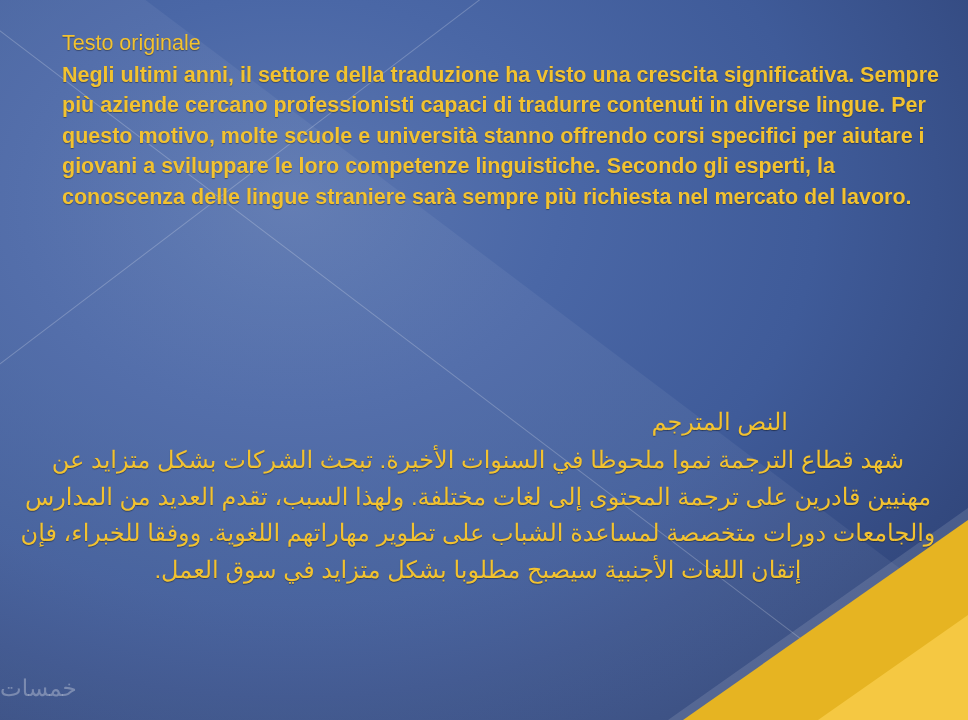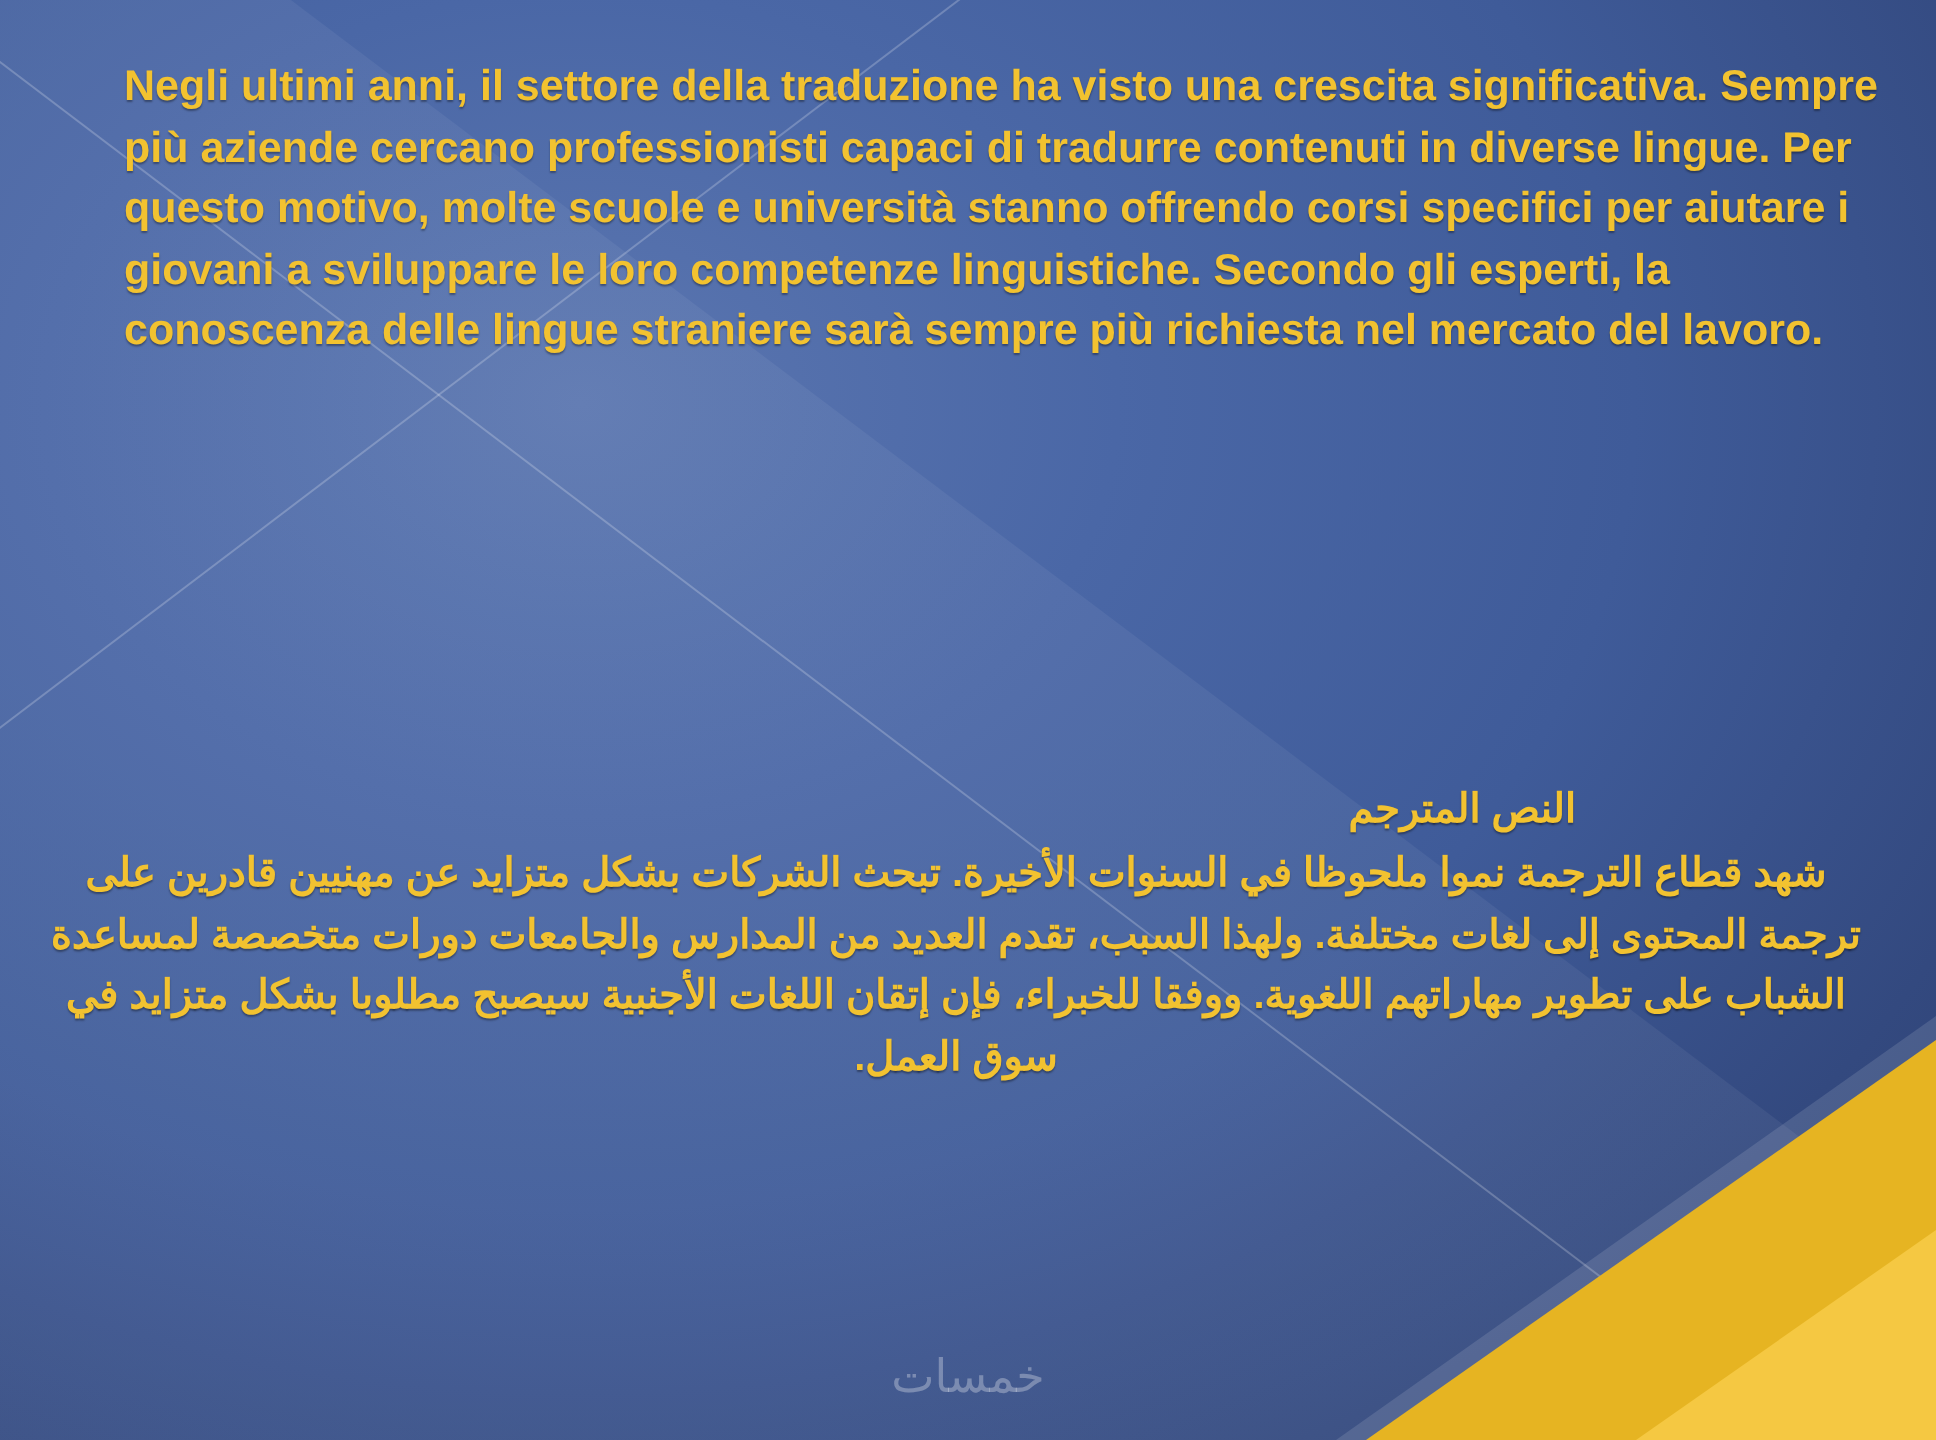--- a/index.html
+++ b/index.html
@@ -100,47 +100,47 @@
   }
   .source-body {
     display: block;
     white-space: pre-wrap;
     font-weight: bold;
   }
 
   .target-block {
     position: absolute;
     right: 30px;
-    top: 390px;
+    top: 404px;
     width: 920px;
     color: #f2c230;
-    font-size: 20px;
+    font-size: 24px;
     line-height: 1.52;
     direction: rtl;
     text-align: center;
-    font-weight: bold;
+    font-weight: normal;
     text-shadow: 0 1px 1px rgba(0,0,0,0.35);
   }
   .target-title {
     display: block;
     text-align: right;
     padding-right: 150px;
     margin-bottom: 2px;
   }
   .target-body {
     display: block;
     white-space: pre-wrap;
   }
 
   .watermark {
     position: absolute;
     left: 0;
     right: 0;
     bottom: 18px;
-    text-align: center;
+    text-align: left;
     color: rgba(255,255,255,0.30);
     font-size: 23px;
     letter-spacing: 1px;
     direction: rtl;
   }
 </style>
 </head>
 <body>
 
 <div id="slide">
@@ -149,20 +149,21 @@
   <div class="diag-line l1"></div>
   <div class="diag-line l2"></div>
 
   <div class="gold-edge"></div>
   <div class="gold-wedge"></div>
   <div class="gold-wedge-2"></div>
 
   <div class="content">
 
     <div class="source-block">
+      <span class="source-title">Testo originale</span>
       <span class="source-body">Negli ultimi anni, il settore della traduzione ha visto una crescita significativa. Sempre più aziende cercano professionisti capaci di tradurre contenuti in diverse lingue. Per questo motivo, molte scuole e università stanno offrendo corsi specifici per aiutare i giovani a sviluppare le loro competenze linguistiche. Secondo gli esperti, la conoscenza delle lingue straniere sarà sempre più richiesta nel mercato del lavoro.</span>
     </div>
 
     <div class="target-block">
       <span class="target-title">النص المترجم</span>
       <span class="target-body">شهد قطاع الترجمة نموا ملحوظا في السنوات الأخيرة. تبحث الشركات بشكل متزايد عن مهنيين قادرين على ترجمة المحتوى إلى لغات مختلفة. ولهذا السبب، تقدم العديد من المدارس والجامعات دورات متخصصة لمساعدة الشباب على تطوير مهاراتهم اللغوية. ووفقا للخبراء، فإن إتقان اللغات الأجنبية سيصبح مطلوبا بشكل متزايد في سوق العمل.</span>
     </div>
 
     <div class="watermark">خمسات</div>
 

